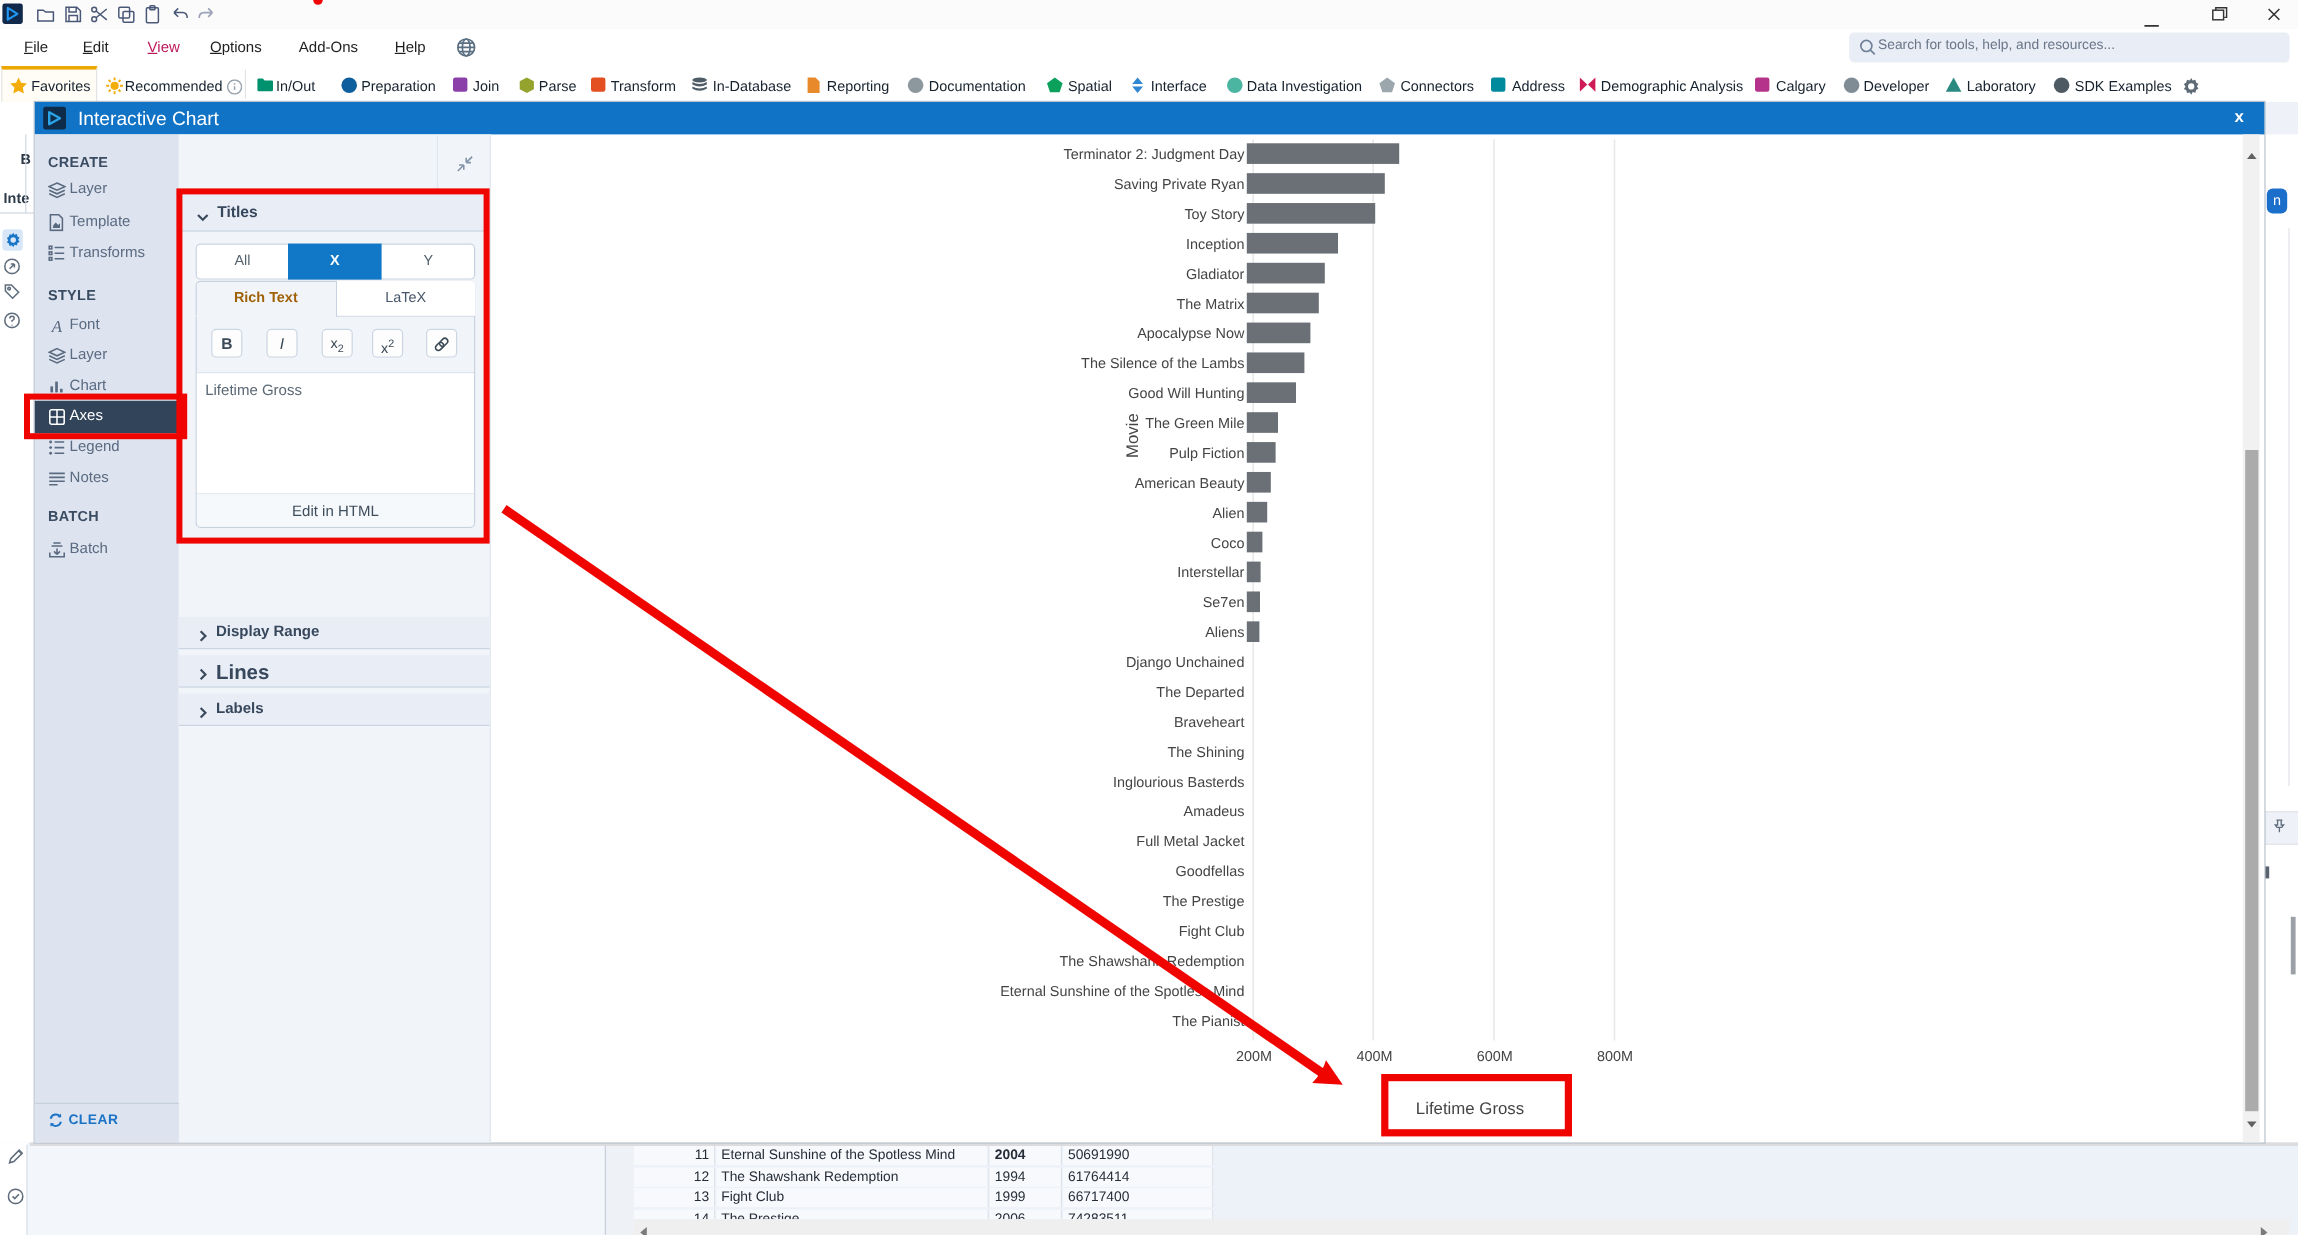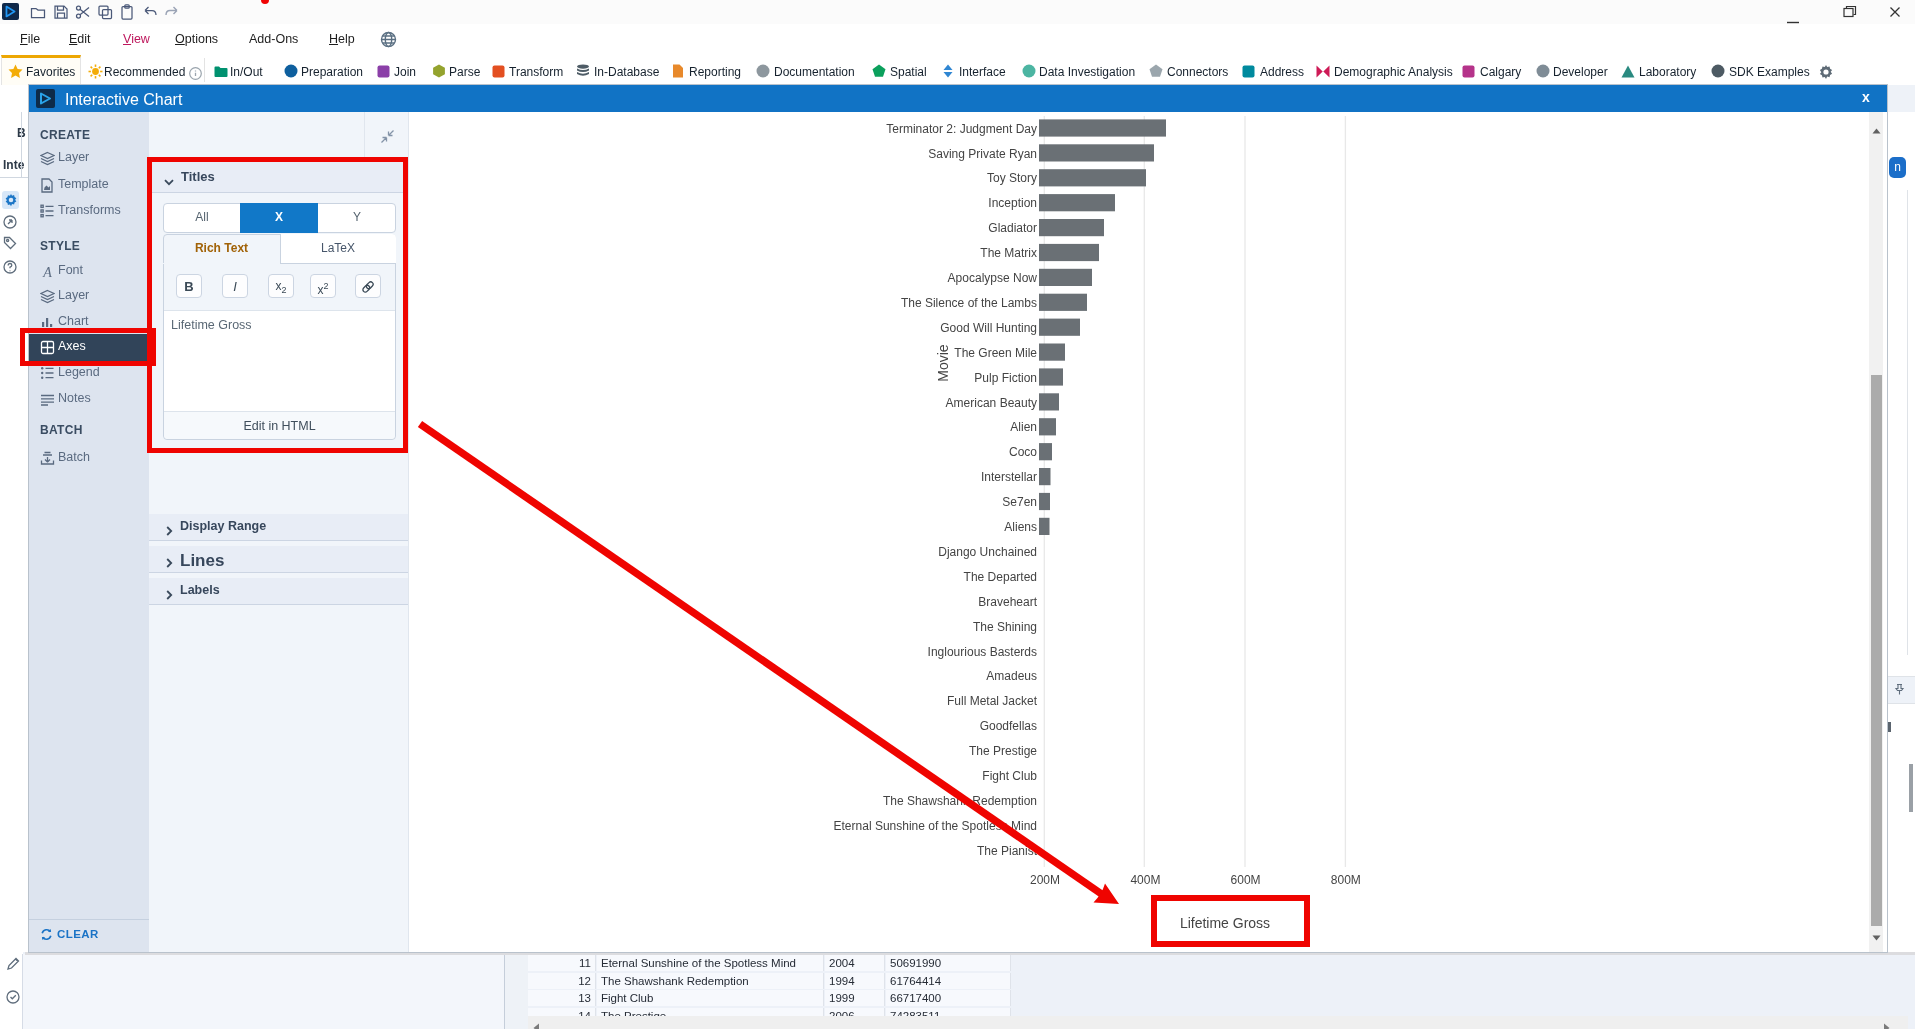--- a/index.html
+++ b/index.html
@@ -56,20 +56,27 @@
 <div class="abs" style="left:69px;top:32px;font-size:12.5px;color:#1e1e1e;"><span style="text-decoration:underline;">E</span>dit</div>
 <div class="abs" style="left:123px;top:32px;font-size:12.5px;color:#be185d;text-align:center;"><span style="text-decoration:underline;">V</span>iew</div>
 <div class="abs" style="left:175px;top:32px;font-size:12.5px;color:#1e1e1e;"><span style="text-decoration:underline;">O</span>ptions</div>
 <div class="abs" style="left:249px;top:32px;font-size:12.5px;color:#1e1e1e;">Add-Ons</div>
 <div class="abs" style="left:329px;top:32px;font-size:12.5px;color:#1e1e1e;"><span style="text-decoration:underline;">H</span>elp</div>
 <div class="abs" style="left:380px;top:31px;"><svg width="17" height="17" viewBox="0 0 17 17">
         <circle cx="8.5" cy="8.5" r="7" fill="none" stroke="#5b7083" stroke-width="1.4"></circle>
         <ellipse cx="8.5" cy="8.5" rx="3.2" ry="7" fill="none" stroke="#5b7083" stroke-width="1.4"></ellipse>
         <path d="M1.5 8.5 h14 M2.6 5 h11.8 M2.6 12 h11.8" stroke="#5b7083" stroke-width="1.4" fill="none"></path>
       </svg></div>
+<div class="abs" style="left:1541px;top:27px;width:367px;height:25px;background:#e9edf5;border-radius:4px;">
+<svg class="abs" style="left:8px;top:5px;" width="15" height="15" viewBox="0 0 15 15">
+        <circle cx="6.3" cy="6.3" r="4.6" fill="none" stroke="#71809a" stroke-width="1.4"></circle>
+        <path d="M9.8 9.8 L13.3 13.3" stroke="#71809a" stroke-width="1.4"></path>
+      </svg>
+<div class="abs" style="left:24px;top:5px;font-size:11.5px;color:#697689;">Search for tools, help, and resources...</div>
+    </div>
 <div class="abs" style="left:0;top:55px;width:1915px;height:30px;background:#fff;"></div>
 <div class="abs" style="left:1px;top:55px;width:80px;height:30px;background:#fffdf6;border-top:3px solid #eda702;border-left:1px solid #e4e4e4;border-right:1px solid #e4e4e4;"></div>
 <div class="abs" style="left:204px;top:58px;width:1px;height:24px;background:#e3e3e3;"></div>
 <div class="abs" style="left:8px;top:64px;"><svg width="15" height="15" viewBox="0 0 15 15">
         <path d="M7.5 0.5 L9.6 5 L14.5 5.6 L11 9 L11.9 14 L7.5 11.6 L3.1 14 L4 9 L0.5 5.6 L5.4 5 Z" fill="#f3ac08"></path>
       </svg></div>
 <div class="abs" style="left:26px;top:65px;font-size:12px;color:#16222e;">Favorites</div>
 <div class="abs" style="left:88px;top:64px;"><svg width="15" height="15" viewBox="0 0 15 15">
         <circle cx="7.5" cy="7.5" r="3.4" fill="#f3ac08"></circle>
         <path d="M12.1 7.5 L14.5 7.5" stroke="#f3ac08" stroke-width="1.6"></path>
@@ -218,21 +225,21 @@
       </svg></div>
 <div class="abs" style="left:6px;top:990px;"><svg width="14" height="14" viewBox="0 0 14 14">
         <circle cx="7" cy="7" r="6" stroke="#5f6d7c" stroke-width="1.3" fill="none"></circle>
         <path d="M4.5 7 l1.8 1.8 L9.8 5.2" stroke="#5f6d7c" stroke-width="1.3" fill="none"></path>
       </svg></div>
 <div class="abs" style="left:22px;top:954px;width:1px;height:75px;background:#d6dce6;"></div>
 <div class="abs" style="left:528px;top:954px;width:485px;height:62px;overflow:hidden;">
 <div class="abs" style="left:0;top:1.0px;width:485px;height:16px;">
 <div class="abs" style="left:0;top:0;width:68px;height:16px;background:#f7f9fd;border-right:1.5px solid #dfe3ea;font-size:11.5px;color:#262c36;text-align:right;padding-right:4px;line-height:16px;">11</div>
 <div class="abs" style="left:69px;top:0;width:227px;height:16px;background:#f7f9fd;border-right:1.5px solid #dfe3ea;font-size:11.5px;color:#262c36;padding-left:4px;line-height:16px;white-space:nowrap;">Eternal Sunshine of the Spotless Mind</div>
-<div class="abs" style="left:297px;top:0;width:60px;height:16px;background:#f7f9fd;border-right:1.5px solid #dfe3ea;font-size:11.5px;color:#262c36;padding-left:4px;line-height:16px;">2004</div>
+<div class="abs" style="left:297px;top:0;width:60px;height:16px;background:#f7f9fd;border-right:1.5px solid #dfe3ea;font-size:11.5px;color:#262c36;padding-left:4px;line-height:16px;font-weight:bold;">2004</div>
 <div class="abs" style="left:358px;top:0;width:125px;height:16px;background:#f7f9fd;border-right:1.5px solid #dfe3ea;font-size:11.5px;color:#262c36;padding-left:4px;line-height:16px;">50691990</div>
 </div>
 <div class="abs" style="left:0;top:18.5px;width:485px;height:16px;">
 <div class="abs" style="left:0;top:0;width:68px;height:16px;background:#f7f9fd;border-right:1.5px solid #dfe3ea;font-size:11.5px;color:#262c36;text-align:right;padding-right:4px;line-height:16px;">12</div>
 <div class="abs" style="left:69px;top:0;width:227px;height:16px;background:#f7f9fd;border-right:1.5px solid #dfe3ea;font-size:11.5px;color:#262c36;padding-left:4px;line-height:16px;white-space:nowrap;">The Shawshank Redemption</div>
 <div class="abs" style="left:297px;top:0;width:60px;height:16px;background:#f7f9fd;border-right:1.5px solid #dfe3ea;font-size:11.5px;color:#262c36;padding-left:4px;line-height:16px;">1994</div>
 <div class="abs" style="left:358px;top:0;width:125px;height:16px;background:#f7f9fd;border-right:1.5px solid #dfe3ea;font-size:11.5px;color:#262c36;padding-left:4px;line-height:16px;">61764414</div>
 </div>
 <div class="abs" style="left:0;top:36.0px;width:485px;height:16px;">
 <div class="abs" style="left:0;top:0;width:68px;height:16px;background:#f7f9fd;border-right:1.5px solid #dfe3ea;font-size:11.5px;color:#262c36;text-align:right;padding-right:4px;line-height:16px;">13</div>

